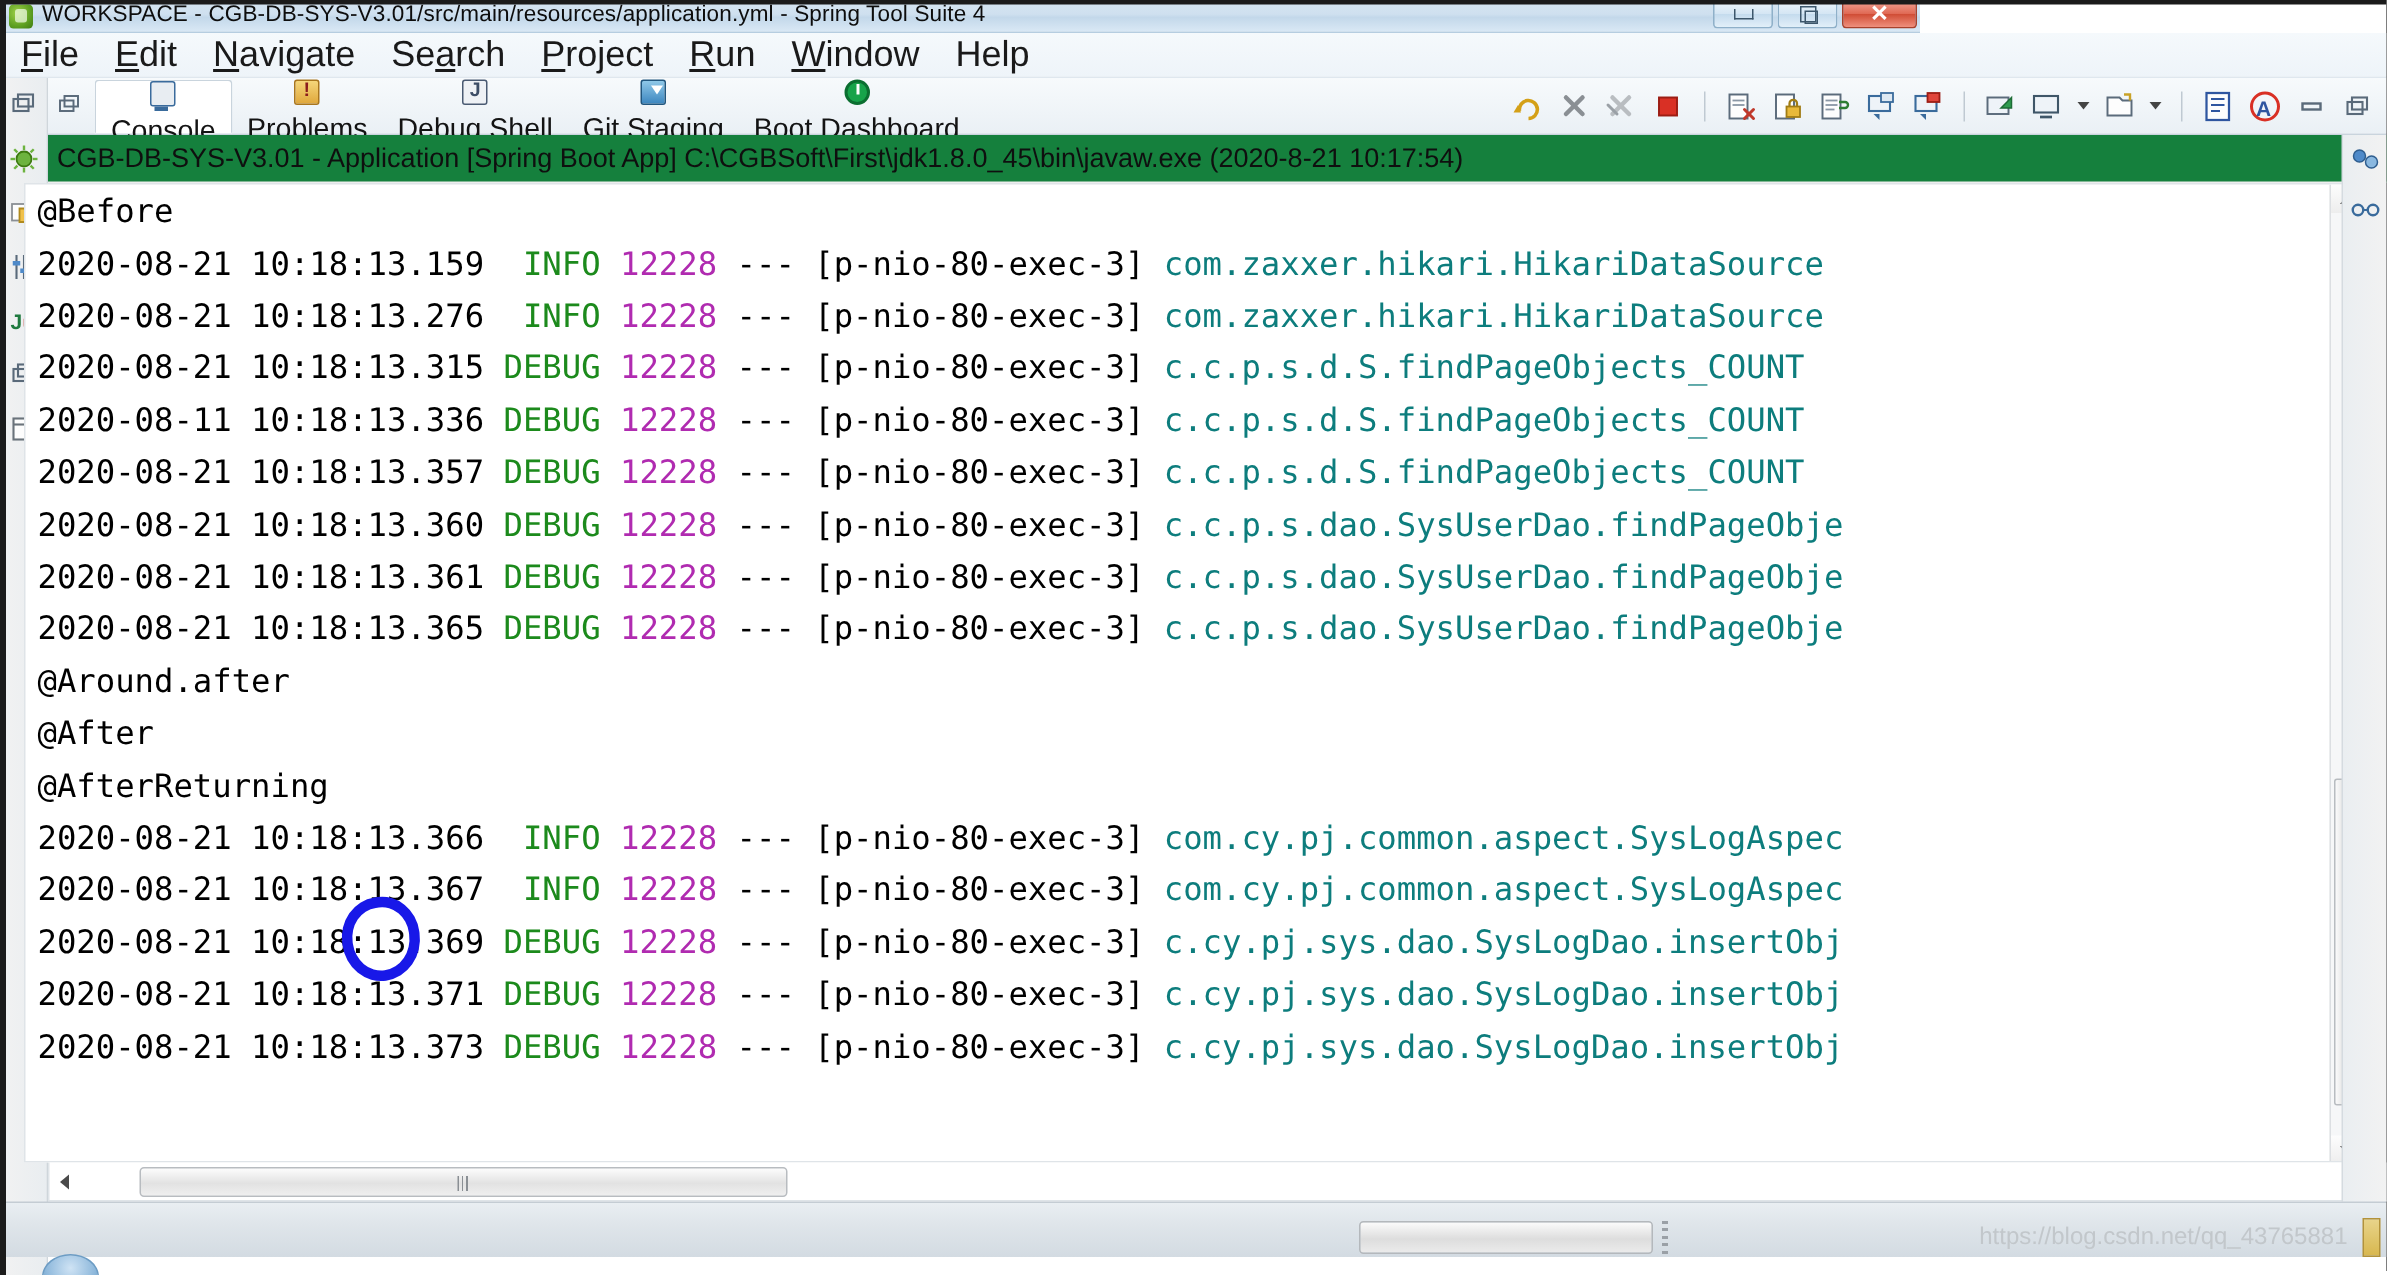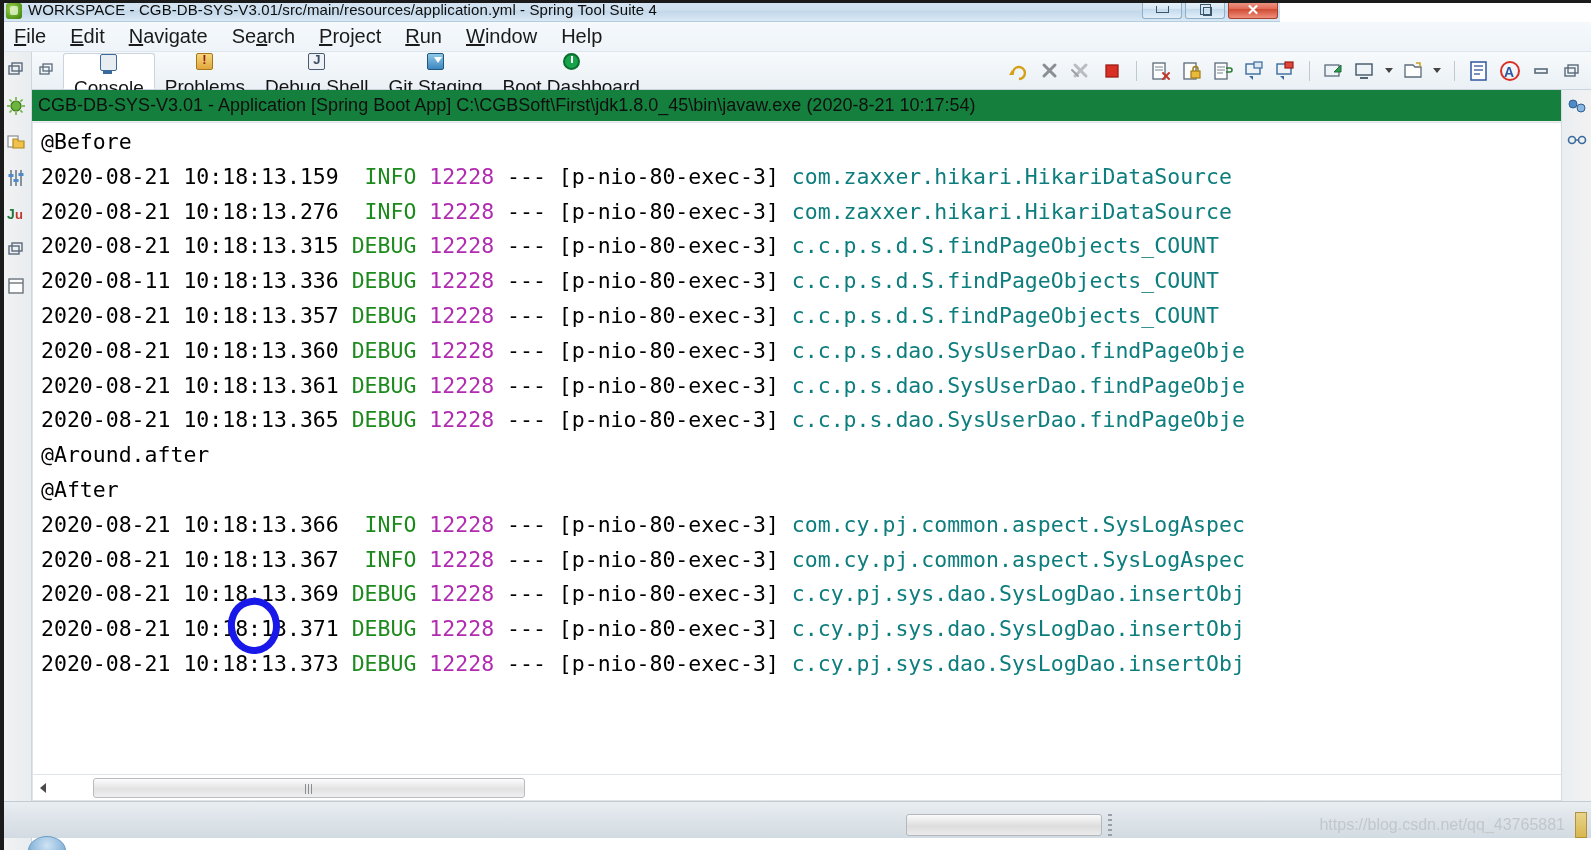--- a/index.html
+++ b/index.html
@@ -62,21 +62,21 @@
 
   
   .menubar {
     position: absolute; left: 0; top: 22px; width: 1591px; height: 30px;
     background: linear-gradient(to bottom,#f5f9fc 0%, #eef4f9 100%);
     display: flex; align-items: center;
     padding-left: 14px;
     border-bottom: 1px solid #dfe7ee;
   }
   .menu-item {
-    font-size: 20px; color: #1a1a1a;
+    font-size: 24px; color: #1a1a1a;
     margin-right: 24px; white-space: nowrap;
     cursor: default;
   }
   .menu-item u { text-decoration: underline; }
 
   
   .rail {
     position: absolute; left: 0; top: 52px; width: 32px; height: 798px;
     background: linear-gradient(to right, #f2f2f2 0%, #e9edf0 100%);
     border-right: 1px solid #cfd6db;
@@ -130,21 +130,21 @@
     position: absolute; left: 32px; top: 90px; width: 1559px; height: 32px;
     background: #15803d;
     display: flex; align-items: center;
     padding-left: 6px;
     font-size: 18px; color: #0f0f0f; white-space: nowrap;
     border-bottom: 1px solid #eeeeee;
   }
 
   
   .console-body {
-    position: absolute; left: 32px; top: 122px;
+    position: absolute; left: 16px; top: 122px;
     width: 1559px; height: 653px;
     background: #ffffff;
     border: 1px solid #dfe4e8;
     overflow: hidden;
   }
   .log-area {
     position: absolute; left: 0; top: 0;
     width: 1513px; height: 653px;
     overflow: hidden;
     padding: 2px 0 0 8px;
@@ -517,20 +517,21 @@
         <div class="logline"><span class="plain">2020-08-21 10:18:13.159 </span><span class="lvl-info"> INFO</span><span class="plain"> </span><span class="pid">12228</span><span class="plain"> --- </span><span class="plain">[p-nio-80-exec-3] </span><span class="cls">com.zaxxer.hikari.HikariDataSource</span></div>
         <div class="logline"><span class="plain">2020-08-21 10:18:13.276 </span><span class="lvl-info"> INFO</span><span class="plain"> </span><span class="pid">12228</span><span class="plain"> --- </span><span class="plain">[p-nio-80-exec-3] </span><span class="cls">com.zaxxer.hikari.HikariDataSource</span></div>
         <div class="logline"><span class="plain">2020-08-21 10:18:13.315 </span><span class="lvl-debug">DEBUG</span><span class="plain"> </span><span class="pid">12228</span><span class="plain"> --- </span><span class="plain">[p-nio-80-exec-3] </span><span class="cls">c.c.p.s.d.S.findPageObjects_COUNT</span></div>
         <div class="logline"><span class="plain">2020-08-11 10:18:13.336 </span><span class="lvl-debug">DEBUG</span><span class="plain"> </span><span class="pid">12228</span><span class="plain"> --- </span><span class="plain">[p-nio-80-exec-3] </span><span class="cls">c.c.p.s.d.S.findPageObjects_COUNT</span></div>
         <div class="logline"><span class="plain">2020-08-21 10:18:13.357 </span><span class="lvl-debug">DEBUG</span><span class="plain"> </span><span class="pid">12228</span><span class="plain"> --- </span><span class="plain">[p-nio-80-exec-3] </span><span class="cls">c.c.p.s.d.S.findPageObjects_COUNT</span></div>
         <div class="logline"><span class="plain">2020-08-21 10:18:13.360 </span><span class="lvl-debug">DEBUG</span><span class="plain"> </span><span class="pid">12228</span><span class="plain"> --- </span><span class="plain">[p-nio-80-exec-3] </span><span class="cls">c.c.p.s.dao.SysUserDao.findPageObje</span></div>
         <div class="logline"><span class="plain">2020-08-21 10:18:13.361 </span><span class="lvl-debug">DEBUG</span><span class="plain"> </span><span class="pid">12228</span><span class="plain"> --- </span><span class="plain">[p-nio-80-exec-3] </span><span class="cls">c.c.p.s.dao.SysUserDao.findPageObje</span></div>
         <div class="logline"><span class="plain">2020-08-21 10:18:13.365 </span><span class="lvl-debug">DEBUG</span><span class="plain"> </span><span class="pid">12228</span><span class="plain"> --- </span><span class="plain">[p-nio-80-exec-3] </span><span class="cls">c.c.p.s.dao.SysUserDao.findPageObje</span></div>
         <div class="logline"><span class="plain">@Around.after</span></div>
         <div class="logline"><span class="plain">@After</span></div>
+        <div class="logline"><span class="plain">@AfterReturning</span></div>
         <div class="logline"><span class="plain">2020-08-21 10:18:13.366 </span><span class="lvl-info"> INFO</span><span class="plain"> </span><span class="pid">12228</span><span class="plain"> --- </span><span class="plain">[p-nio-80-exec-3] </span><span class="cls">com.cy.pj.common.aspect.SysLogAspec</span></div>
         <div class="logline"><span class="plain">2020-08-21 10:18:13.367 </span><span class="lvl-info"> INFO</span><span class="plain"> </span><span class="pid">12228</span><span class="plain"> --- </span><span class="plain">[p-nio-80-exec-3] </span><span class="cls">com.cy.pj.common.aspect.SysLogAspec</span></div>
         <div class="logline"><span class="plain">2020-08-21 10:18:13.369 </span><span class="lvl-debug">DEBUG</span><span class="plain"> </span><span class="pid">12228</span><span class="plain"> --- </span><span class="plain">[p-nio-80-exec-3] </span><span class="cls">c.cy.pj.sys.dao.SysLogDao.insertObj</span></div>
         <div class="logline"><span class="plain">2020-08-21 10:18:13.371 </span><span class="lvl-debug">DEBUG</span><span class="plain"> </span><span class="pid">12228</span><span class="plain"> --- </span><span class="plain">[p-nio-80-exec-3] </span><span class="cls">c.cy.pj.sys.dao.SysLogDao.insertObj</span></div>
         <div class="logline"><span class="plain">2020-08-21 10:18:13.373 </span><span class="lvl-debug">DEBUG</span><span class="plain"> </span><span class="pid">12228</span><span class="plain"> --- </span><span class="plain">[p-nio-80-exec-3] </span><span class="cls">c.cy.pj.sys.dao.SysLogDao.insertObj</span></div>
       </div>
 
     <div class="vscroll">
       <div class="vs-arrow">
           <span class="arrow-up"></span>

